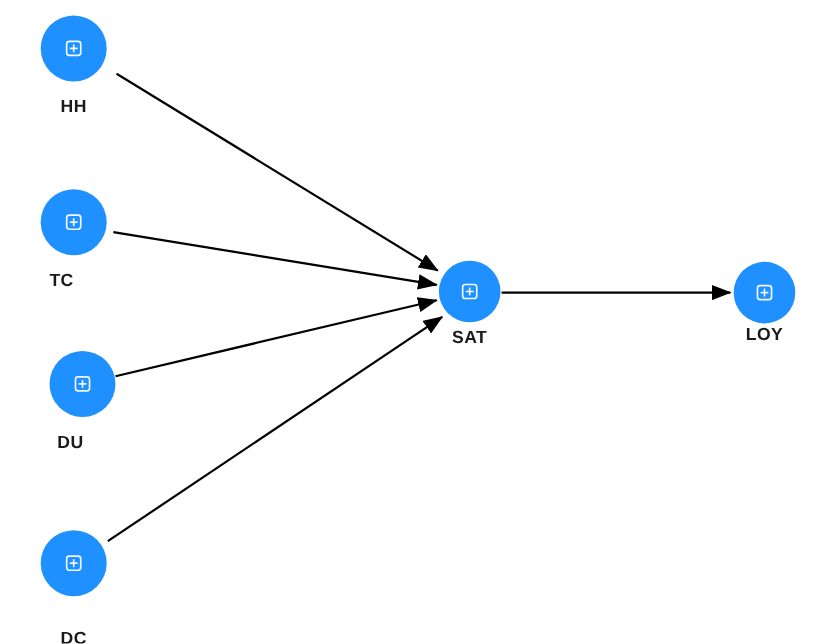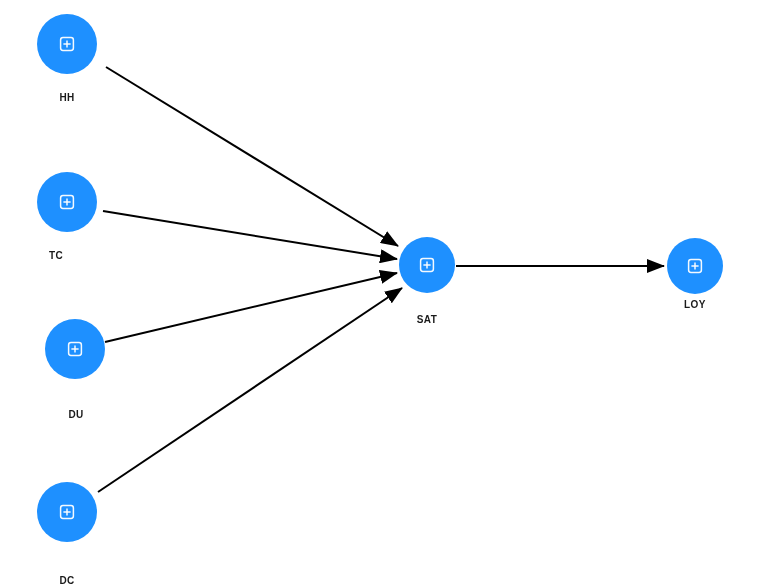--- a/index.html
+++ b/index.html
@@ -39,21 +39,21 @@
   .node-icon {
     display: block;
     width: 16px;
     height: 16px;
     pointer-events: none;
   }
   .node-label {
     position: absolute;
     text-align: center;
     font-family: "Liberation Sans", sans-serif;
-    font-size: 10px;
+    font-size: 16px;
     font-weight: bold;
     color: #1a1a1a;
     letter-spacing: 0.4px;
     white-space: nowrap;
     line-height: 13px;
   }
 </style>
 </head>
 <body>
 
@@ -91,37 +91,37 @@
         </svg>
       </div>
       <div class="node-label" style="left: 6px; top: 249px; width: 100px; color: rgb(26, 26, 26);">TC</div>
       <div class="node" style="left: 45px; top: 319px; width: 60px; height: 60px; background: rgb(30, 144, 255);">
         <svg class="node-icon" viewBox="0 0 16 16">
           <rect x="1.6" y="1.6" width="12.8" height="12.8" rx="2.4" fill="none" stroke="#ffffff" stroke-width="1.5" opacity="0.95"></rect>
           <line x1="4.4" y1="8" x2="11.6" y2="8" stroke="#ffffff" stroke-width="1.5" opacity="0.95"></line>
           <line x1="8" y1="4.4" x2="8" y2="11.6" stroke="#ffffff" stroke-width="1.5" opacity="0.95"></line>
         </svg>
       </div>
-      <div class="node-label" style="left: 26px; top: 396px; width: 100px; color: rgb(26, 26, 26); margin-top: 12px;">DU</div>
+      <div class="node-label" style="left: 14px; top: 396px; width: 100px; color: rgb(26, 26, 26);">DU</div>
       <div class="node" style="left: 37px; top: 482px; width: 60px; height: 60px; background: rgb(30, 144, 255);">
         <svg class="node-icon" viewBox="0 0 16 16">
           <rect x="1.6" y="1.6" width="12.8" height="12.8" rx="2.4" fill="none" stroke="#ffffff" stroke-width="1.5" opacity="0.95"></rect>
           <line x1="4.4" y1="8" x2="11.6" y2="8" stroke="#ffffff" stroke-width="1.5" opacity="0.95"></line>
           <line x1="8" y1="4.4" x2="8" y2="11.6" stroke="#ffffff" stroke-width="1.5" opacity="0.95"></line>
         </svg>
       </div>
       <div class="node-label" style="left: 17px; top: 574px; width: 100px; color: rgb(26, 26, 26);">DC</div>
       <div class="node" style="left: 399px; top: 237px; width: 56px; height: 56px; background: rgb(30, 144, 255);">
         <svg class="node-icon" viewBox="0 0 16 16">
           <rect x="1.6" y="1.6" width="12.8" height="12.8" rx="2.4" fill="none" stroke="#ffffff" stroke-width="1.5" opacity="0.95"></rect>
           <line x1="4.4" y1="8" x2="11.6" y2="8" stroke="#ffffff" stroke-width="1.5" opacity="0.95"></line>
           <line x1="8" y1="4.4" x2="8" y2="11.6" stroke="#ffffff" stroke-width="1.5" opacity="0.95"></line>
         </svg>
       </div>
-      <div class="node-label" style="left: 377px; top: 313px; width: 100px; color: rgb(26, 26, 26);">SAT</div>
+      <div class="node-label" style="left: 377px; top: 301px; width: 100px; color: rgb(26, 26, 26);">SAT</div>
       <div class="node" style="left: 667px; top: 238px; width: 56px; height: 56px; background: rgb(30, 144, 255);">
         <svg class="node-icon" viewBox="0 0 16 16">
           <rect x="1.6" y="1.6" width="12.8" height="12.8" rx="2.4" fill="none" stroke="#ffffff" stroke-width="1.5" opacity="0.95"></rect>
           <line x1="4.4" y1="8" x2="11.6" y2="8" stroke="#ffffff" stroke-width="1.5" opacity="0.95"></line>
           <line x1="8" y1="4.4" x2="8" y2="11.6" stroke="#ffffff" stroke-width="1.5" opacity="0.95"></line>
         </svg>
       </div>
       <div class="node-label" style="left: 645px; top: 298px; width: 100px; color: rgb(26, 26, 26);">LOY</div>
     </div>
 

